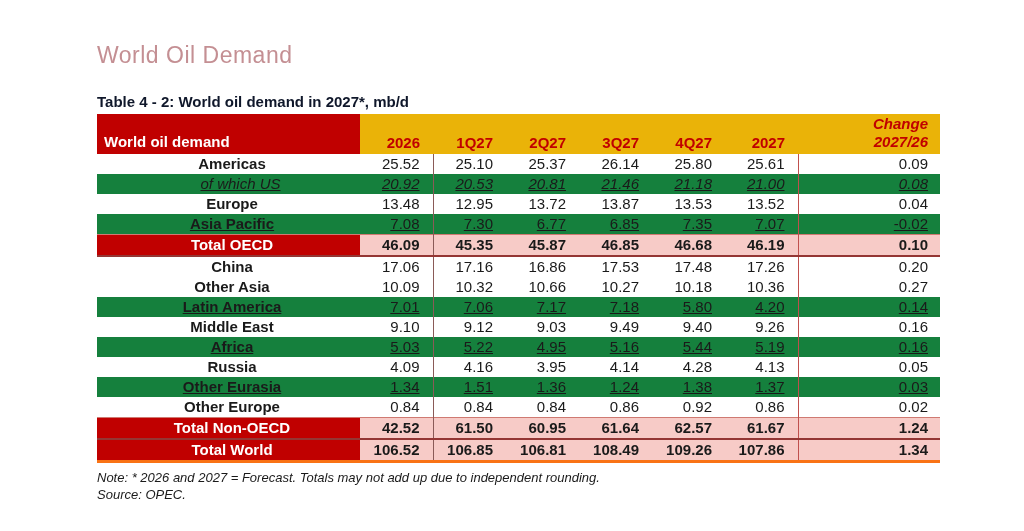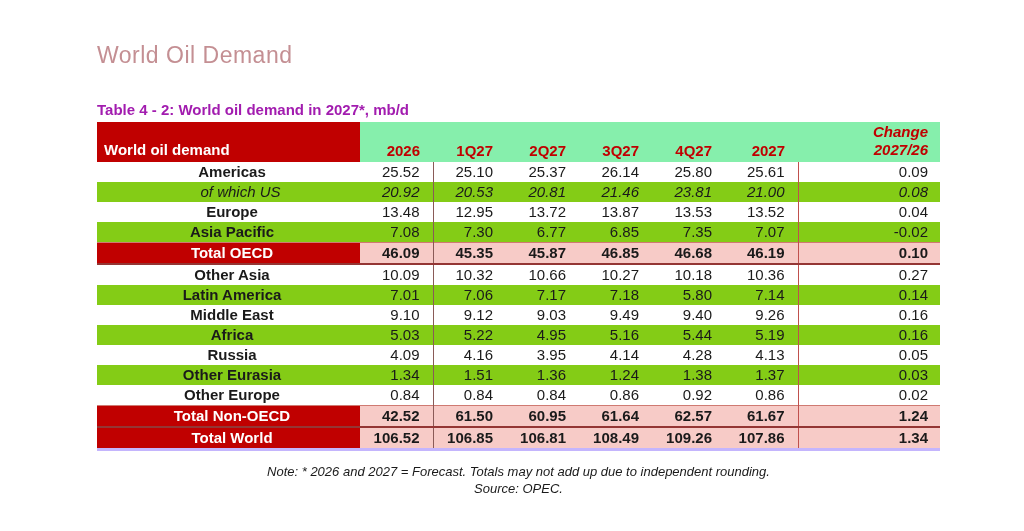--- a/index.html
+++ b/index.html
@@ -8,59 +8,59 @@
     width: 1024px; height: 531px; overflow: hidden;
     font-family: "Liberation Sans", sans-serif;
     color: #1a1a1a;
   }
   .page { position: relative; width: 932px; height: 531px; padding: 42px 0 0 97px; }
 
   .doc-title {
     font-size: 23px; font-weight: 400; color: #c48f93; letter-spacing: 0.5px;
   }
   .table-caption {
-    margin-top: 32px; font-size: 15px; font-weight: bold; color: #a21caf;
+    margin-top: 24px; font-size: 15px; font-weight: bold; color: #0f172a;
   }
 
   table.demand {
     margin-top: 4px; width: 843px; border-collapse: collapse; table-layout: fixed;
     font-size: 15px;
   }
   col.c-label  { width: 263px; }
   col.c-num    { width: 73px; }
   col.c-change { width: 142px; }
 
-  thead th { height: 40px; background: #86efac; vertical-align: bottom; font-weight: bold; color: #c00000; }
+  thead th { height: 40px; background: #eab308; vertical-align: bottom; font-weight: bold; color: #c00000; }
   th.corner {
     background: #c00000; color: #ffffff; text-align: left;
     padding: 0 0 4px 7px; font-size: 15px;
   }
   th.year   { text-align: right; padding: 0 13px 3px 12px; }
   th.change { text-align: right; padding: 0 12px 3px 0; font-style: italic; line-height: 18px; }
 
   tbody td { height: 20px; line-height: 20px; white-space: nowrap; overflow: hidden; }
   tbody td.label { padding-left: 7px; font-weight: bold; text-align: center; }
   tbody td.num   { text-align: right; padding-right: 13px; }
   tbody td.c6    { padding-right: 12px; }
 
-  tbody tr.shade td { background: #84cc16; }
+  tbody tr.shade td { background: #15803d; text-decoration: underline; }
   tbody tr.italic td { font-style: italic; font-weight: normal; }
   tbody tr.italic td.label { padding-left: 24px; }
 
   tbody td.c0 { border-right: 1px solid #8a5a57; }
   tbody td.c5 { border-right: 1px solid #c0504d; }
 
   tbody tr.total td {
     background: #f7cbc7; font-weight: bold;
     border-top: 1px solid #cf7a72; border-bottom: 2px solid #943634;
   }
   tbody tr.total td.label { background: #c00000; color: #ffffff; }
-  tbody tr:last-child td { border-bottom: 3px solid #c4b5fd; }
-
-  .notes { margin-top: 12px; width: 843px; font-size: 13px; font-style: italic; color: #1a1a1a; text-align: center; }
+  tbody tr:last-child td { border-bottom: 3px solid #f97316; }
+
+  .notes { margin-top: 6px; width: 843px; font-size: 13px; font-style: italic; color: #1a1a1a; }
   .notes div { line-height: 17px; }
 </style>
 </head>
 <body>
 
 <div class="page">
 
   <div class="doc-title">World Oil Demand</div>
 
   <div class="table-caption">Table 4 - 2: World oil demand in 2027*, mb/d</div>
@@ -101,21 +101,21 @@
           <td class="num c4">25.80</td>
           <td class="num c5">25.61</td>
           <td class="num c6">0.09</td>
         </tr>
         <tr class="shade italic">
           <td class="label">of which US</td>
           <td class="num c0">20.92</td>
           <td class="num c1">20.53</td>
           <td class="num c2">20.81</td>
           <td class="num c3">21.46</td>
-          <td class="num c4">23.81</td>
+          <td class="num c4">21.18</td>
           <td class="num c5">21.00</td>
           <td class="num c6">0.08</td>
         </tr>
         <tr class="">
           <td class="label">Europe</td>
           <td class="num c0">13.48</td>
           <td class="num c1">12.95</td>
           <td class="num c2">13.72</td>
           <td class="num c3">13.87</td>
           <td class="num c4">13.53</td>
@@ -136,37 +136,47 @@
           <td class="label">Total OECD</td>
           <td class="num c0">46.09</td>
           <td class="num c1">45.35</td>
           <td class="num c2">45.87</td>
           <td class="num c3">46.85</td>
           <td class="num c4">46.68</td>
           <td class="num c5">46.19</td>
           <td class="num c6">0.10</td>
         </tr>
         <tr class="">
+          <td class="label">China</td>
+          <td class="num c0">17.06</td>
+          <td class="num c1">17.16</td>
+          <td class="num c2">16.86</td>
+          <td class="num c3">17.53</td>
+          <td class="num c4">17.48</td>
+          <td class="num c5">17.26</td>
+          <td class="num c6">0.20</td>
+        </tr>
+        <tr class="">
           <td class="label">Other Asia</td>
           <td class="num c0">10.09</td>
           <td class="num c1">10.32</td>
           <td class="num c2">10.66</td>
           <td class="num c3">10.27</td>
           <td class="num c4">10.18</td>
           <td class="num c5">10.36</td>
           <td class="num c6">0.27</td>
         </tr>
         <tr class="shade">
           <td class="label">Latin America</td>
           <td class="num c0">7.01</td>
           <td class="num c1">7.06</td>
           <td class="num c2">7.17</td>
           <td class="num c3">7.18</td>
           <td class="num c4">5.80</td>
-          <td class="num c5">7.14</td>
+          <td class="num c5">4.20</td>
           <td class="num c6">0.14</td>
         </tr>
         <tr class="">
           <td class="label">Middle East</td>
           <td class="num c0">9.10</td>
           <td class="num c1">9.12</td>
           <td class="num c2">9.03</td>
           <td class="num c3">9.49</td>
           <td class="num c4">9.40</td>
           <td class="num c5">9.26</td>

